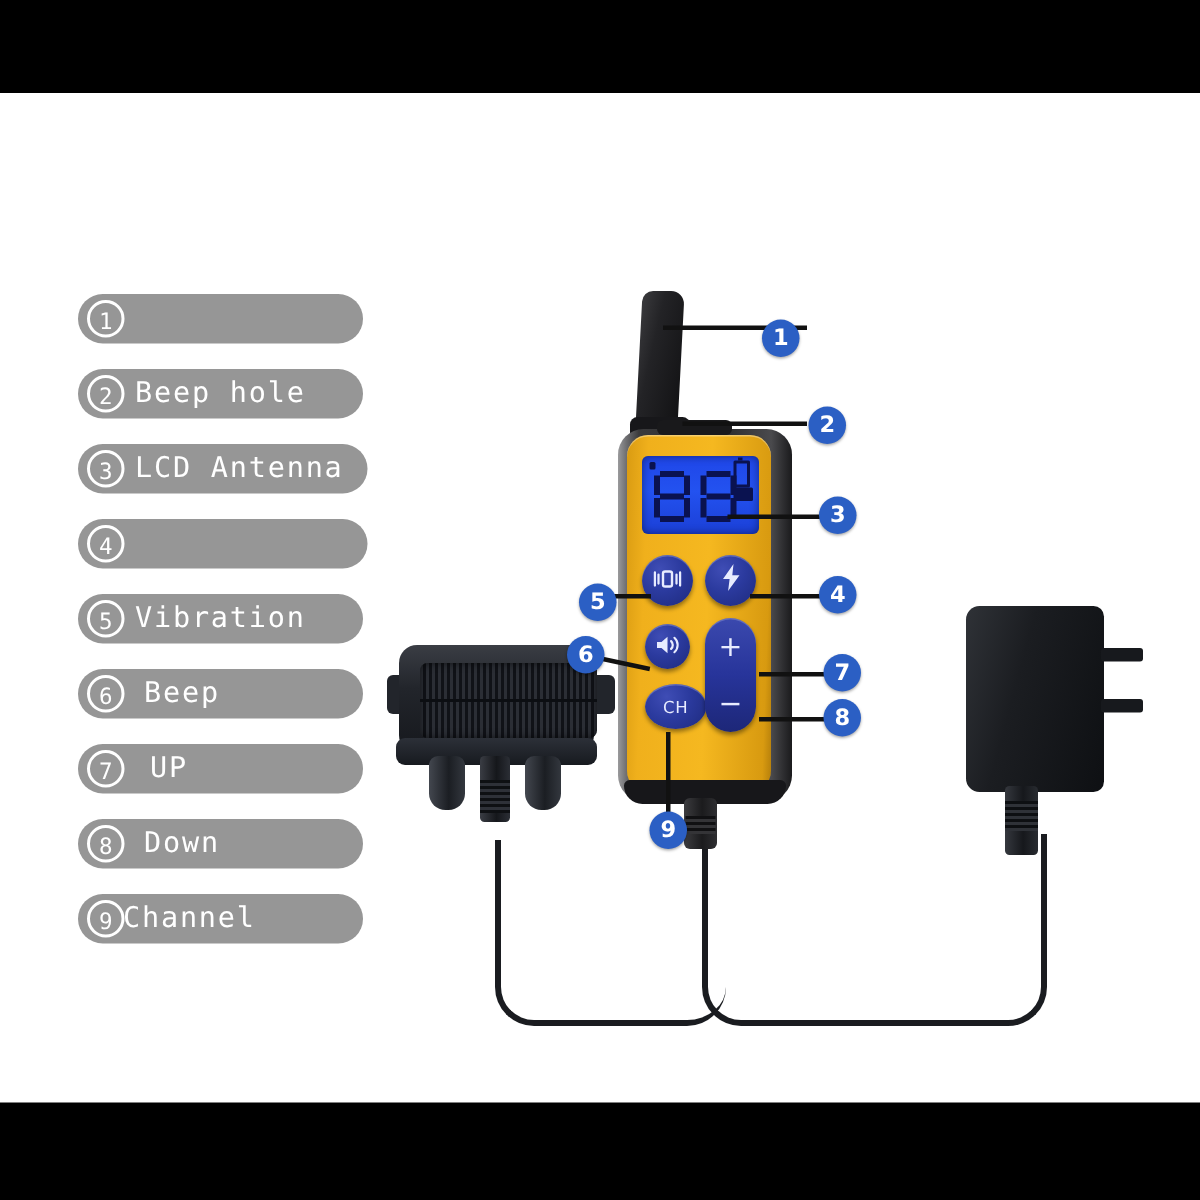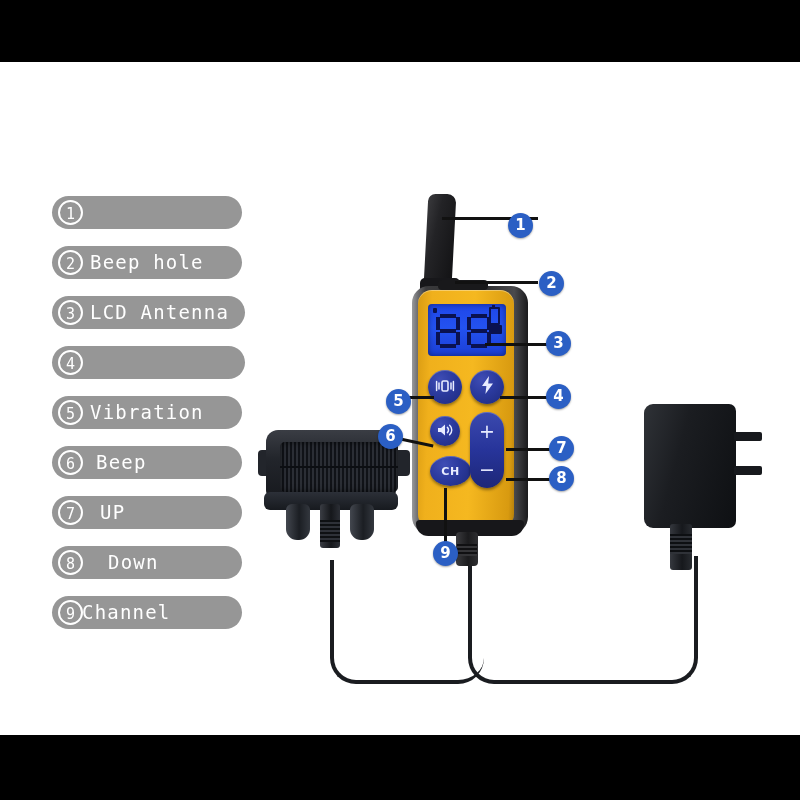--- a/index.html
+++ b/index.html
@@ -67,21 +67,21 @@
   .sg.c{left:20px;top:18px;width:4px;height:13px;}
 
   
   .rb{position:absolute;border-radius:50%;
       background:radial-gradient(circle at 35% 28%,#3f4db5 0%,#2b3a9e 45%,#1e2a7d 100%);
       box-shadow:0 2px 3px rgba(0,0,0,.4),inset 0 1px 0 rgba(255,255,255,.22);
       display:flex;align-items:center;justify-content:center;color:#e8ecff;}
   .rb.vib{left:20px;top:176px;width:34px;height:34px;}
   .rb.shk{left:62px;top:176px;width:34px;height:34px;}
   .rb.bep{left:22px;top:222px;width:30px;height:30px;}
-  .rb.ch {left:22px;top:262px;width:41px;height:30px;font-size:11px;font-weight:bold;
+  .rb.ch {left:22px;top:262px;width:41px;height:30px;font-size:11px;font-weight:normal;
           font-family:"DejaVu Sans",sans-serif;letter-spacing:.5px;}
   .rocker{position:absolute;left:62px;top:218px;width:34px;height:76px;border-radius:17px;
       background:linear-gradient(#3b49ae,#27349a 50%,#1d2778);
       box-shadow:0 2px 3px rgba(0,0,0,.4),inset 0 1px 0 rgba(255,255,255,.2);
       display:flex;flex-direction:column;align-items:center;justify-content:space-around;
       color:#e8ecff;font-size:19px;font-family:"DejaVu Sans",sans-serif;}
 
   
   #collar{position:absolute;left:258px;top:424px;width:150px;height:130px;z-index:18;}
   .cbody{position:absolute;left:8px;top:6px;width:130px;height:72px;border-radius:12px;
@@ -154,21 +154,21 @@
       <div class="pill-lab" style="left:44px">Beep</div>
     </div>
     <div class="lrow">
       <div class="pill" style="width:190px"></div>
       <div class="lnum">7</div>
       <div class="pill-lab" style="left:48px">UP</div>
     </div>
     <div class="lrow">
       <div class="pill" style="width:190px"></div>
       <div class="lnum">8</div>
-      <div class="pill-lab" style="left:56px">Down</div>
+      <div class="pill-lab" style="left:44px">Down</div>
     </div>
     <div class="lrow">
       <div class="pill" style="width:190px"></div>
       <div class="lnum">9</div>
       <div class="pill-lab" style="left:30px">Channel</div>
     </div>
   </div>
 
   <div class="cable" style="left:330px;top:560px;width:150px;height:120px;border-radius:0 0 26px 26px;border-right:none;"></div>
   <div class="cable" style="left:468px;top:556px;width:222px;height:124px;border-radius:0 0 26px 26px;"></div>

